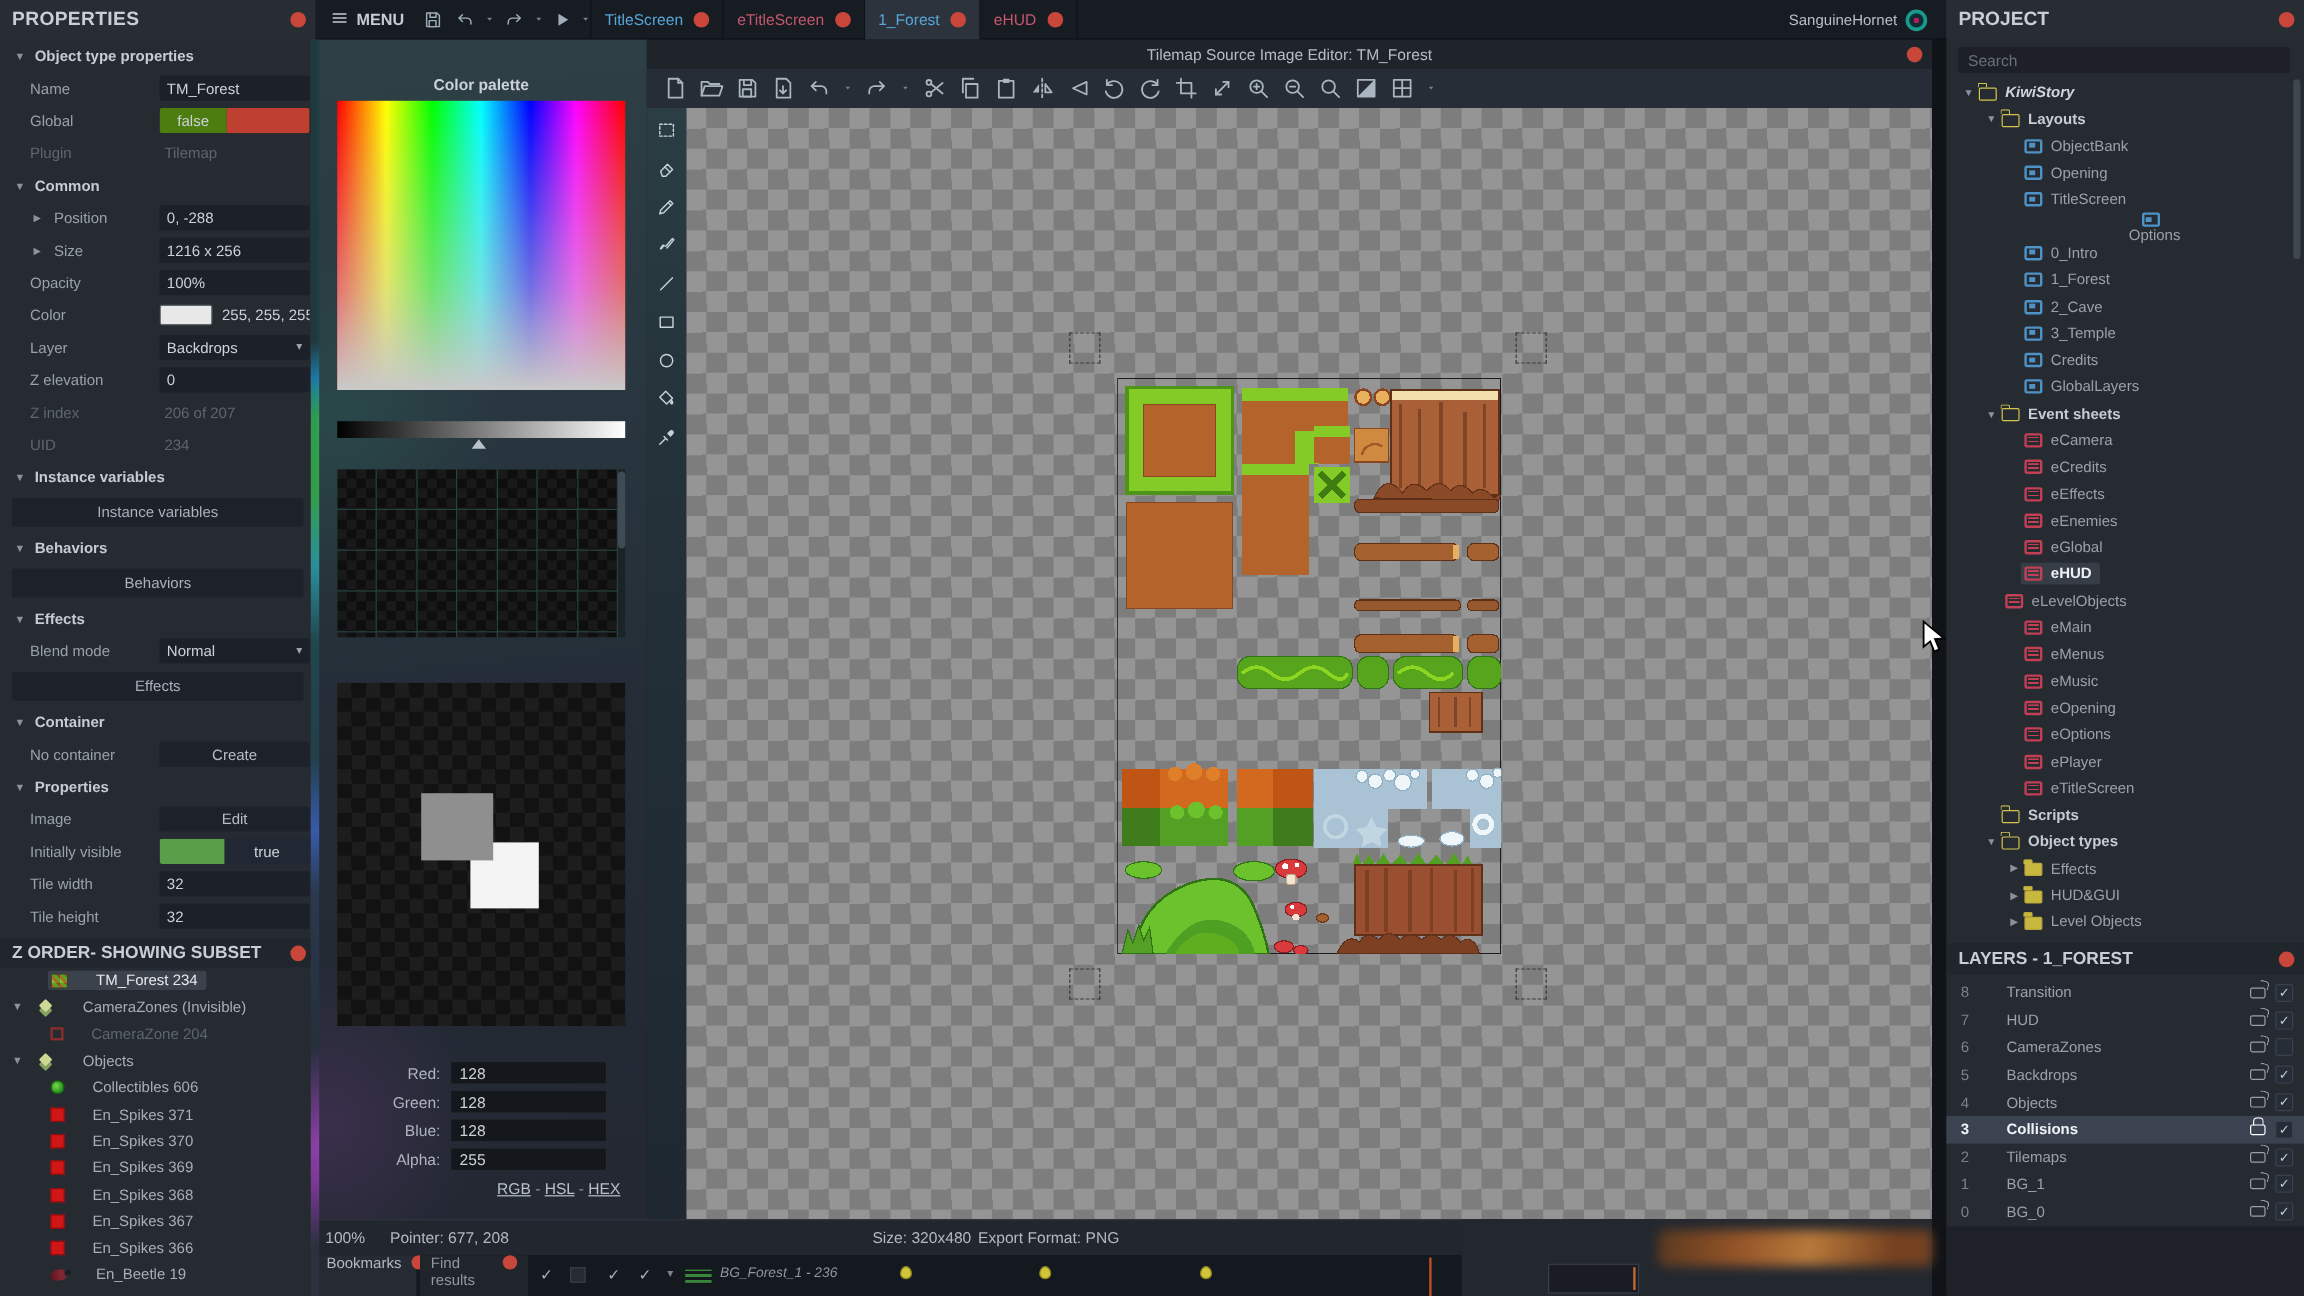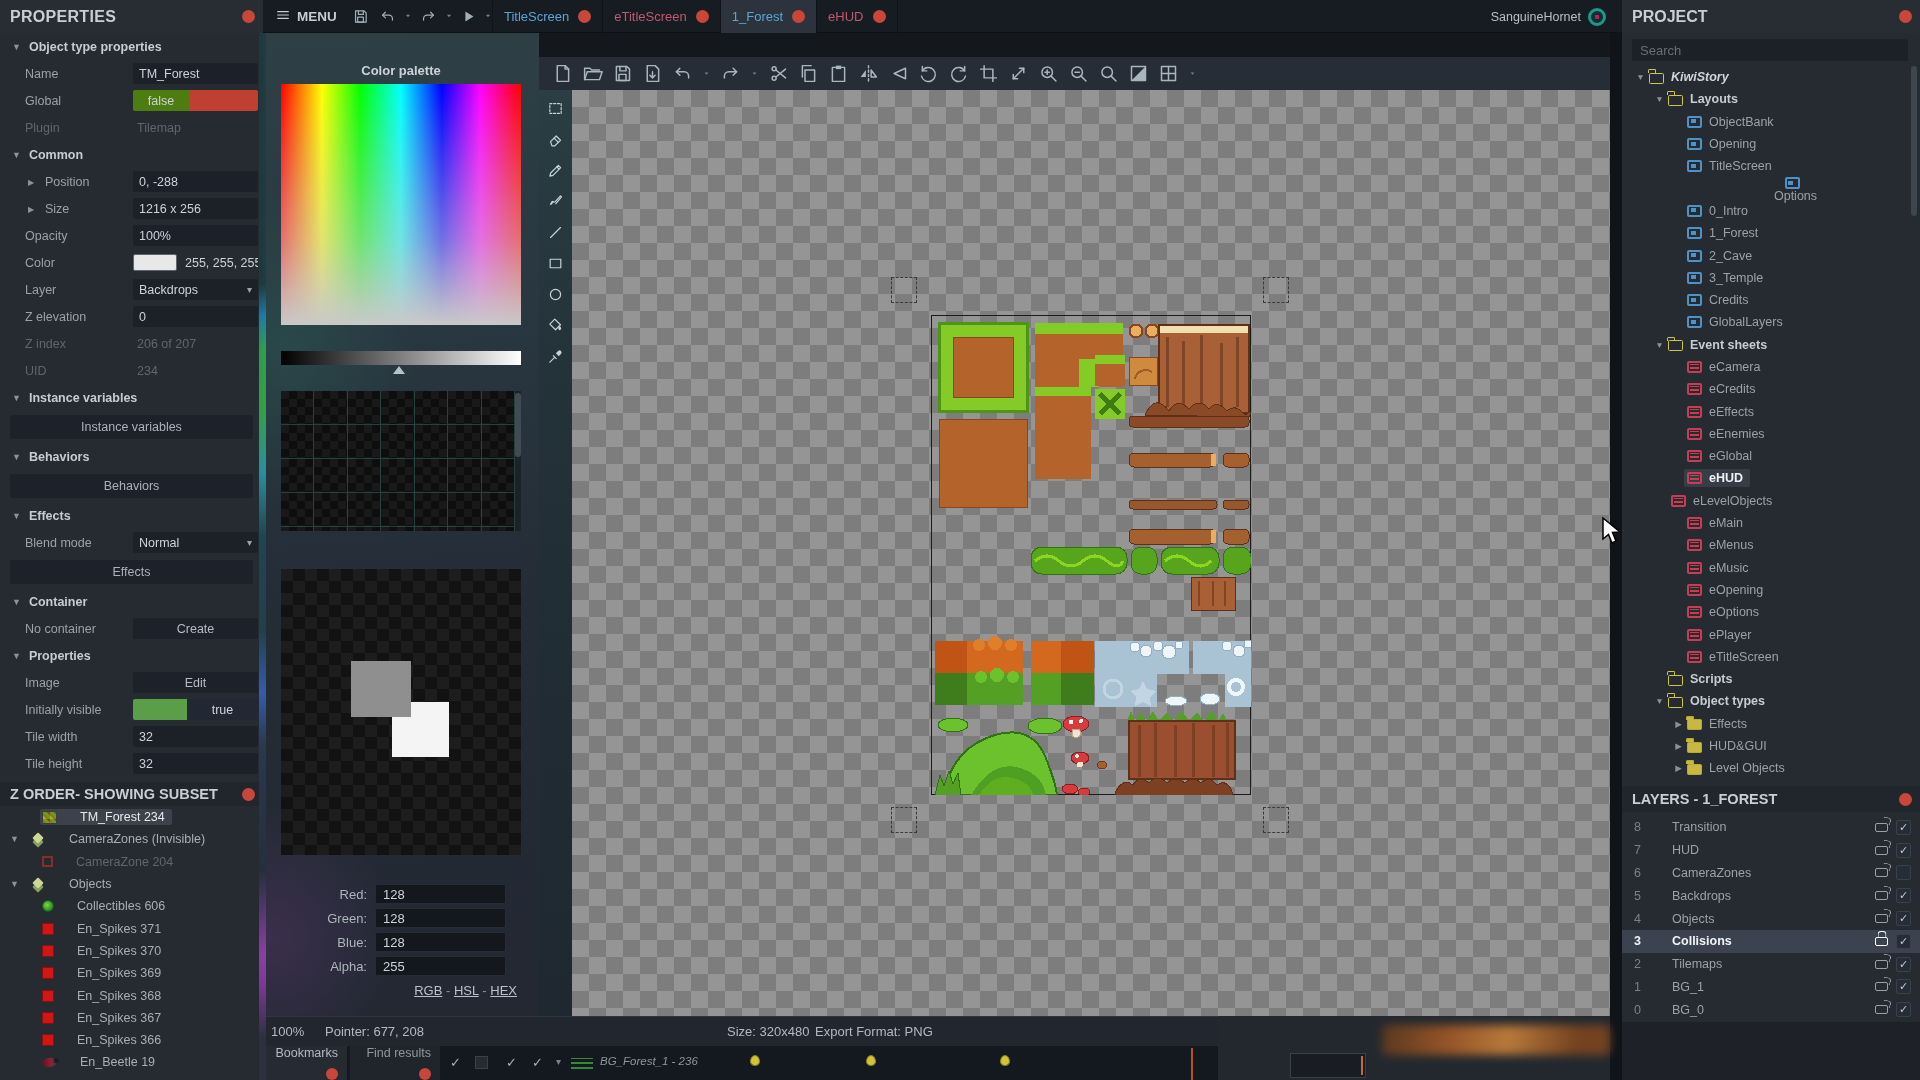--- a/index.html
+++ b/index.html
@@ -111,21 +111,21 @@
   #toolstrip{left:539px;top:90px;width:33px;height:926px;background:linear-gradient(180deg,#2a3e44,#243239 30%,#202b33 70%,#1f2830);display:flex;flex-direction:column;align-items:center;gap:10px;padding-top:10px;color:#c6d2d8;}
   #canvas{left:572px;top:90px;width:1038px;height:926px;background:repeating-conic-gradient(#7d7d7d 0% 25%,#959595 0% 50%);background-size:34px 34px;}
   #tilemap{left:931px;top:315px;width:320px;height:480px;z-index:3;}
   .corner{width:26px;height:26px;border:1.5px dashed #3a3a3a;z-index:3;}
   #cursor{left:1600px;top:516px;z-index:9;}
   #statusbar{left:263px;top:1016px;width:1347px;height:30px;background:#22272f;border-top:1px solid #31363e;color:#b2b9c1;font-size:13px;z-index:4;}
   #statusbar span{position:absolute;top:7px;white-space:nowrap;}
 
   
   #bottomstrip{left:263px;top:1046px;width:1347px;height:34px;background:#14181f;z-index:4;color:#9aa2ab;}
-  .bb-tab{position:absolute;top:0;height:34px;display:flex;align-items:flex-end;gap:8px;padding:0 9px;font-size:12.5px;flex-direction:column;}
+  .bb-tab{position:absolute;top:0;height:34px;display:flex;align-items:flex-start;gap:8px;padding:0 9px;font-size:12.5px;}
   #bb-tab0{left:0;width:84px;background:#262b33;color:#b2b9c1;}
   #bb-tab1{left:87px;width:90px;background:#20252c;color:#8f979f;}
   .bb-tab .dot{width:12px;height:12px;}
   .bb-check{position:absolute;top:9px;font-size:13px;color:#a9b1ba;}
   .bb-box{position:absolute;top:10px;width:13px;height:13px;background:#262b33;border:1px solid #39404a;}
   #bb-caret{position:absolute;top:10px;color:#7a828c;font-size:10px;}
   #bb-sprite{position:absolute;left:308px;top:12px;width:22px;height:11px;background:repeating-linear-gradient(0deg,#3f9a3f 0 2px,transparent 2px 5px);opacity:.85;}
   #bb-item{position:absolute;left:337px;top:9px;font-style:italic;font-size:11.5px;color:#8f979f;}
   .bb-mark{position:absolute;top:9px;width:10px;height:11px;border-radius:50% 50% 50% 50%/60% 60% 40% 40%;background:#d2c438;border:1px solid #8a8020;}
   #redline{left:1191px;top:1048px;width:2px;height:32px;background:#bf4f24;z-index:5;}
@@ -527,20 +527,24 @@
           <input value="128" style="">
         </div>
         <div class="pf-row">
           <label>Alpha:</label>
           <input value="255" style="">
         </div>
       </div>
     <div id="pal-modes"><a>RGB</a> - <a>HSL</a> - <a>HEX</a></div>
   </section>
 
+  <div class="abs" id="ed-title">
+    <span>Tilemap Source Image Editor: TM_Forest</span>
+    <span class="dot"></span>
+  </div>
   <div class="abs" id="ed-toolbar">
       <span class="tico">
         <svg width="21" height="21" viewBox="0 0 24 24" fill="none" stroke="currentColor" stroke-width="1.7" stroke-linecap="round" stroke-linejoin="round">
           <path d="M6 3h9l4 4v14H6z"></path>
           <path d="M15 3v4h4"></path>
         </svg>
       </span>
       <span class="tico">
         <svg width="21" height="21" viewBox="0 0 24 24" fill="none" stroke="currentColor" stroke-width="1.7" stroke-linecap="round" stroke-linejoin="round">
           <path d="M3 19V6h6l2 2h9"></path>

